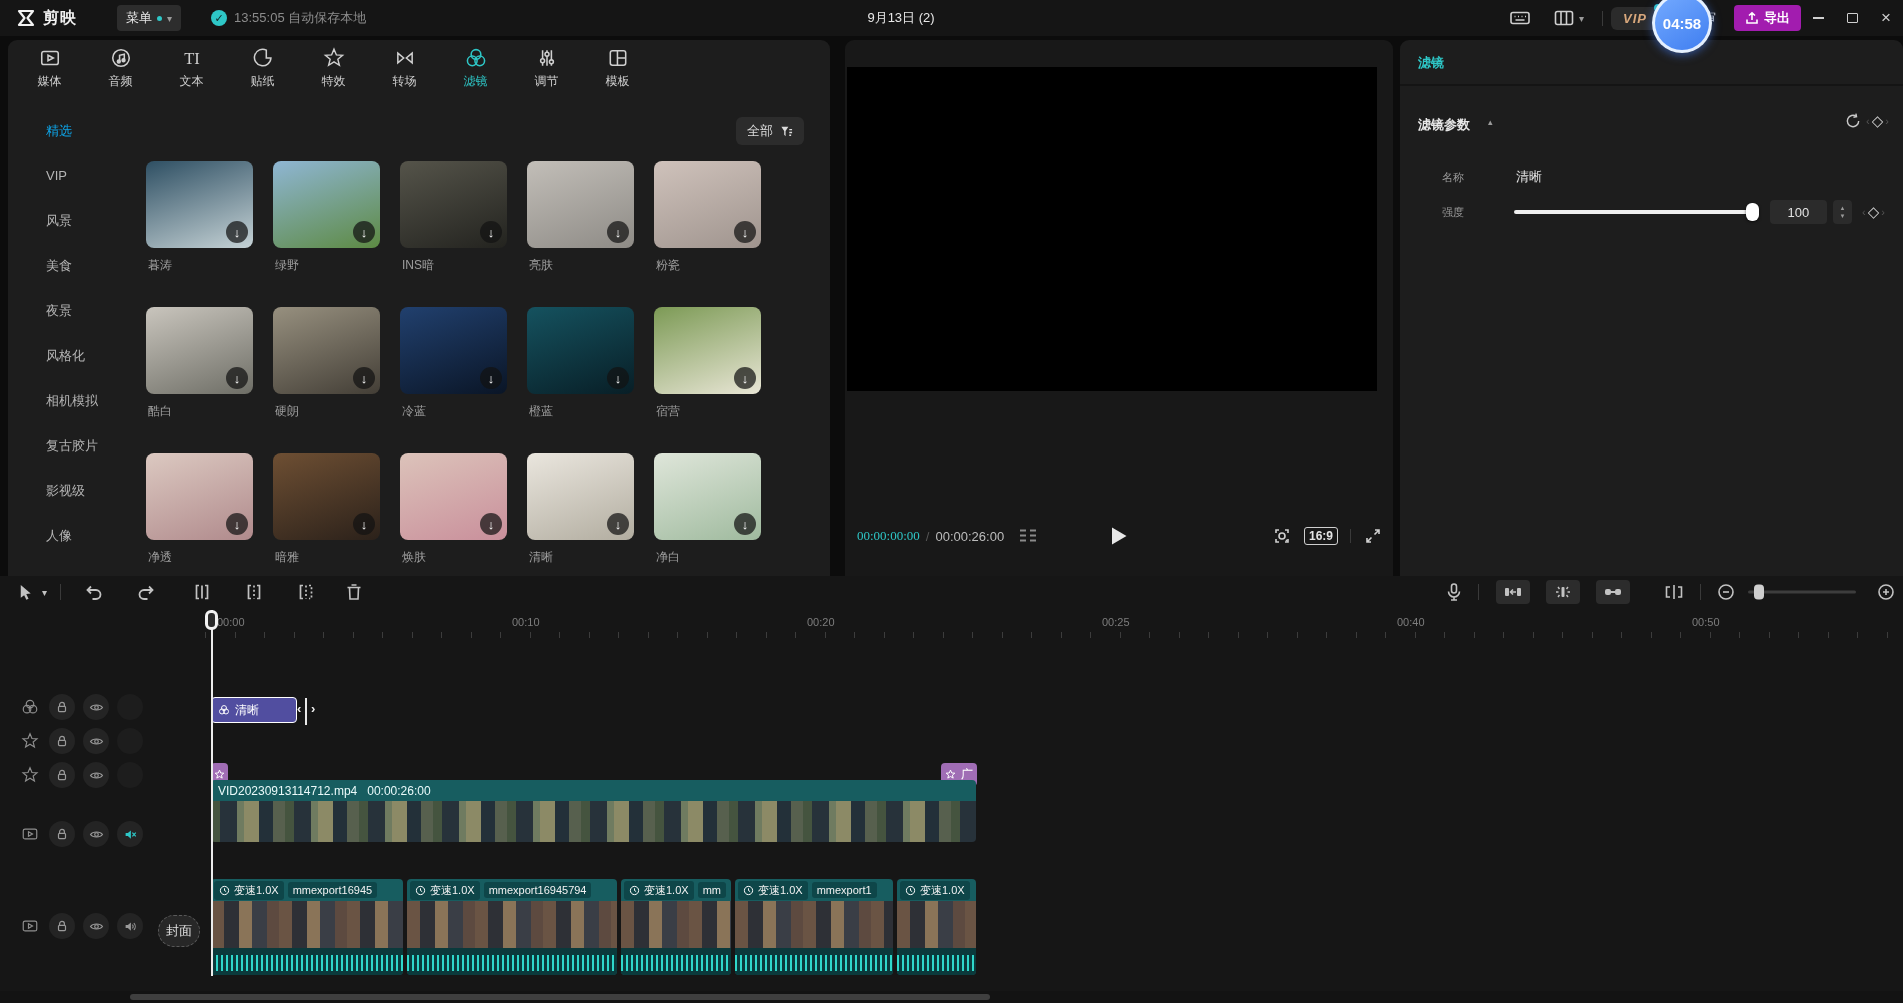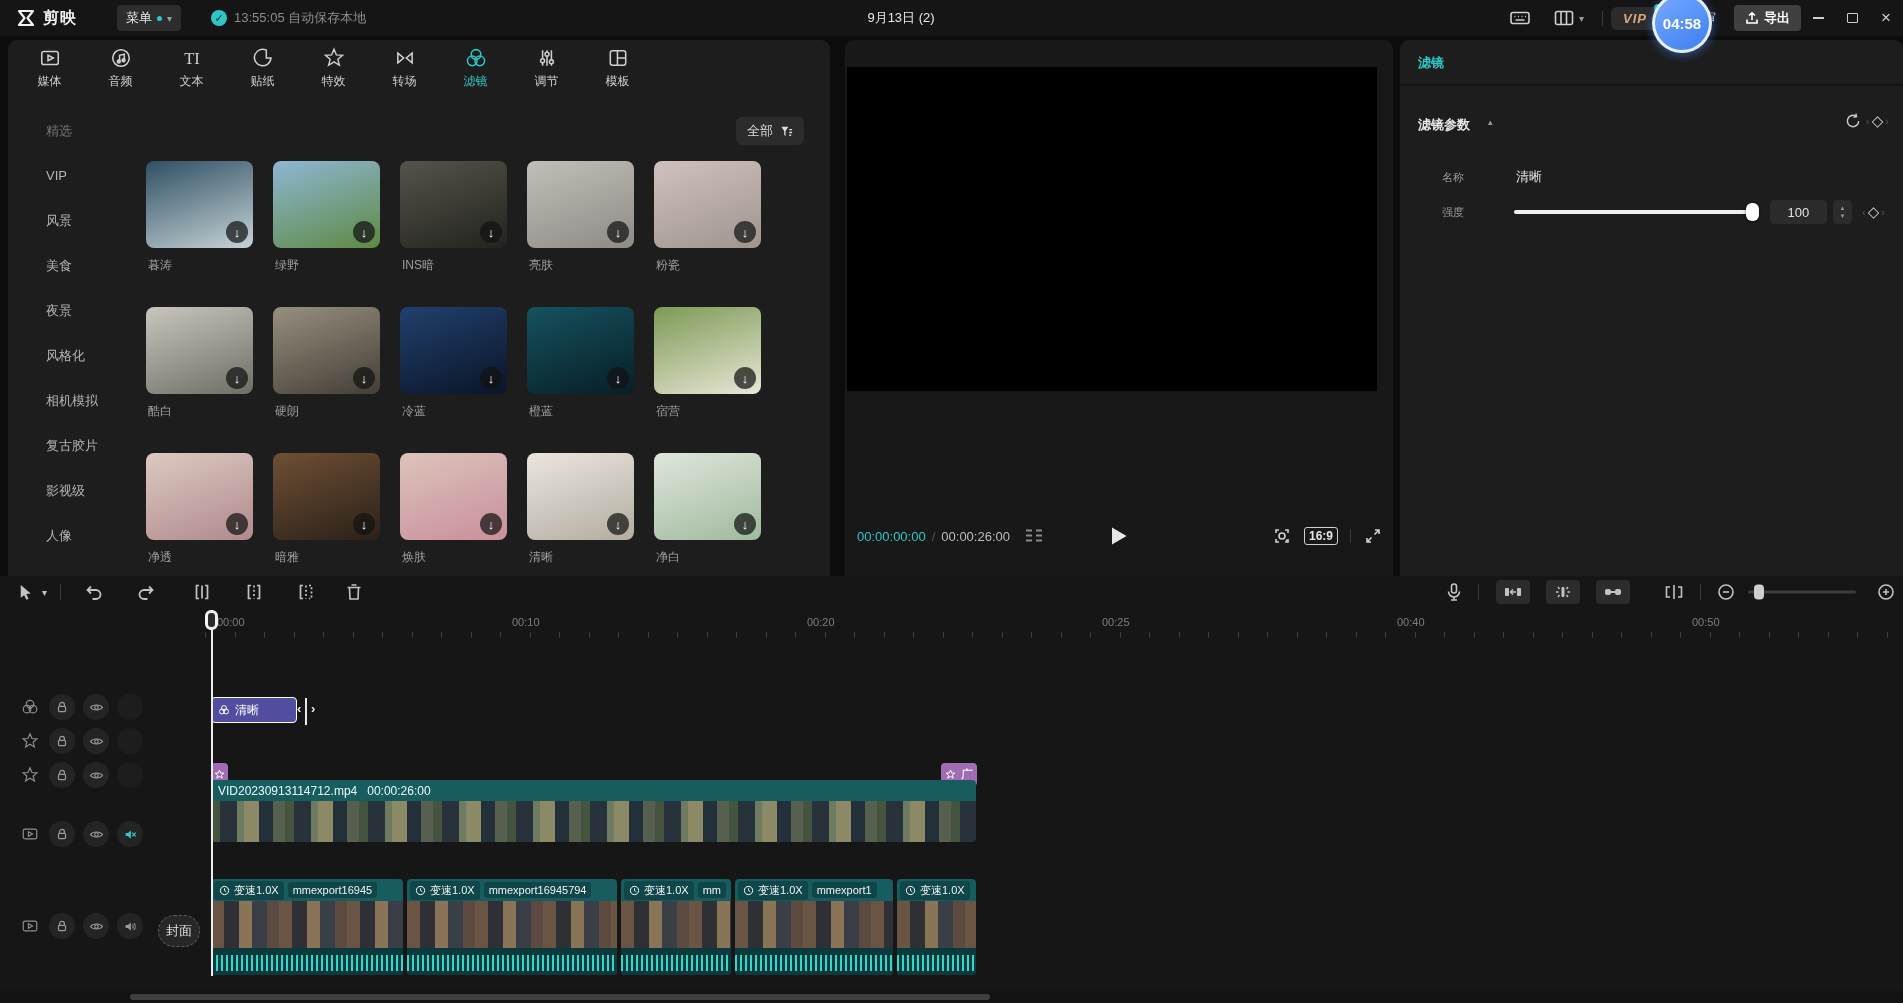--- a/index.html
+++ b/index.html
@@ -23,21 +23,21 @@
   .tb-right { position:absolute; right:0; top:0; height:36px; display:flex; align-items:center; }
   .tb-icon { color:#cfcfcf; margin:0 10px; display:flex; align-items:center; gap:3px; }
   .tb-div { width:1px; height:15px; background:#3a3a3a; margin:0 8px; }
   .vip-badge { position:relative; background:#2b2b2b; border-radius:6px; padding:4px 12px; font-size:13px; font-weight:bold; font-style:italic; color:#d9a87c; letter-spacing:1px; }
   .vip-dot { position:absolute; top:-3px; right:-3px; width:8px; height:8px; border-radius:50%; background:#2ec7c7; }
   .review { display:flex; align-items:center; gap:5px; color:#d5d5d5; font-size:13px; }
   .timer-bubble { position:absolute; left:1652px; top:-7px; width:60px; height:60px; border-radius:50%;
     background:linear-gradient(145deg,#74aaff,#3f7ef0); border:3px solid rgba(240,247,255,.92);
     box-shadow:0 2px 10px rgba(70,130,255,.55); display:flex; align-items:center; justify-content:center;
     color:#fff; font-size:15px; font-weight:bold; z-index:30; }
-  .export-btn { height:26px; background:#404040; border-radius:4px; display:flex; align-items:center; gap:5px; padding:0 11px; color:#fff; font-size:13px; font-weight:bold; margin-left:18px; }
+  .export-btn { height:26px; background:#a21caf; border-radius:4px; display:flex; align-items:center; gap:5px; padding:0 11px; color:#fff; font-size:13px; font-weight:bold; margin-left:18px; }
   .win-btn { width:34px; height:36px; display:flex; align-items:center; justify-content:center; color:#cfcfcf; }
   .min-bar { width:11px; height:2px; background:#cfcfcf; }
   .max-box { width:11px; height:10px; border:1.5px solid #cfcfcf; border-radius:1px; }
   .close-x { font-size:17px; }
 
   
   .main { position:absolute; top:36px; left:0; width:1903px; height:540px; }
   .panel { position:absolute; top:4px; height:536px; background:#1d1d1d; border-radius:9px 9px 0 0; }
   .left-panel  { left:8px;    width:822px; }
   .player-panel{ left:845px;  width:548px; background:#181818; display:flex; flex-direction:column; }
@@ -46,37 +46,37 @@
   
   .tabs { height:56px; display:flex; padding-left:6px; }
   .tab { width:71px; display:flex; flex-direction:column; align-items:center; justify-content:center; gap:4px; color:#cfcfcf; cursor:default; }
   .tab svg { width:22px; height:22px; }
   .tab-label { font-size:12px; }
   .tab.active { color:#2ec7c7; }
 
   .panel-body { display:flex; height:480px; }
   .side-list { width:126px; padding-top:12px; }
   .side-item { height:45px; line-height:45px; padding-left:38px; font-size:13px; color:#b5b5b5; }
-  .side-item.active { color:#737373; }
+  .side-item.active { color:#0ea5e9; }
 
   .content { flex:1; position:relative; }
   .all-btn { position:absolute; top:21px; right:26px; height:28px; background:#2c2c2c; border-radius:6px; display:flex; align-items:center; gap:7px; padding:0 11px; font-size:13px; color:#dcdcdc; }
   .grid { position:absolute; top:65px; left:12px; display:grid; grid-template-columns:repeat(5,107px); column-gap:20px; row-gap:33px; }
   .thumb-item { width:107px; }
   .thumb { width:107px; height:87px; border-radius:8px; position:relative; overflow:hidden; background:#333; }
   .dl { position:absolute; right:5px; bottom:5px; width:22px; height:22px; border-radius:50%; background:rgba(18,18,18,.72); color:#fff; font-size:13px; display:flex; align-items:center; justify-content:center; }
   .tlabel { margin-top:9px; font-size:12px; color:#9f9f9f; padding-left:2px; }
 
   
   .player-header { height:40px; display:flex; align-items:center; justify-content:space-between; padding:0 16px; }
   .player-title { font-size:13px; color:#d2d2d2; }
   .video-box { margin:27px 16px 0 2px; height:324px; background:#000; }
   .player-controls { margin-top:auto; height:52px; margin-bottom:14px; display:flex; align-items:center; padding:0 12px; position:relative; }
   .tc { font-size:13px; }
-  .tc-cur { color:#2ec7c7; }
+  .tc-cur { color:#2ec7c7;font-family:Liberation Serif, serif; }
   .tc-sep { color:#555; margin:0 6px; }
   .tc-dur { color:#bdbdbd; }
   .list-icon { margin-left:14px; color:#8a8a8a; }
   .play-btn { position:absolute; left:50%; transform:translateX(-50%); color:#e8e8e8; }
   .pc-right { position:absolute; right:10px; display:flex; align-items:center; gap:12px; color:#d0d0d0; }
   .ratio-chip { font-size:12px; font-weight:bold; border:1.5px solid #cfcfcf; border-radius:3px; padding:1px 4px; color:#e5e5e5; }
   .pc-div { width:1px; height:14px; background:#3a3a3a; }
 
   
   .insp-header { padding:14px 18px 12px; font-size:13px; color:#2ec7c7; font-weight:bold; }

